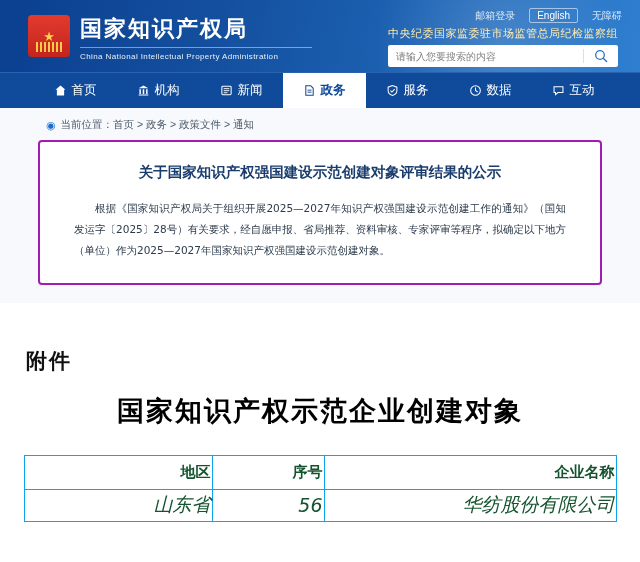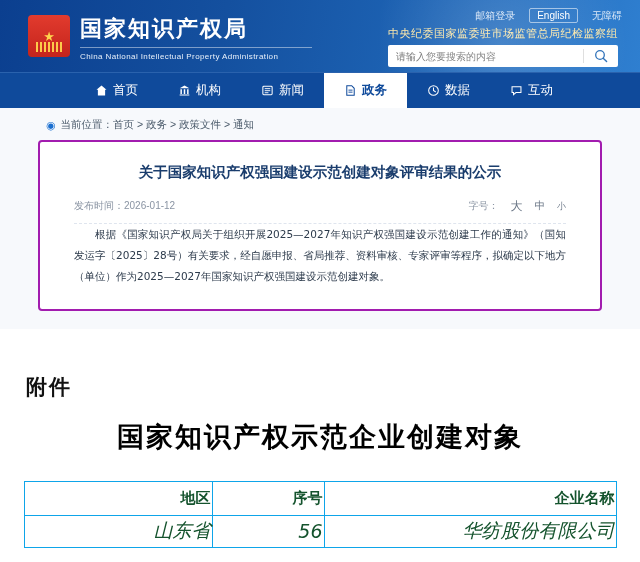--- a/index.html
+++ b/index.html
@@ -242,20 +242,27 @@
     <div class="item active">
       <svg width="13" height="13" viewBox="0 0 14 14">
           <path d="M3 1.8h5.3L11 4.6v7.6H3z" fill="none" stroke="#0f4a9b" stroke-width="1.1"></path>
           <line x1="4.8" y1="6.6" x2="9.2" y2="6.6" stroke="#0f4a9b" stroke-width="1"></line>
           <line x1="4.8" y1="8.8" x2="9.2" y2="8.8" stroke="#0f4a9b" stroke-width="1"></line>
         </svg>
       <span>政务</span>
     </div>
     <div class="item">
       <svg width="13" height="13" viewBox="0 0 14 14">
+          <path d="M7 1.6 2.3 3.4v4c0 2.6 2 4.3 4.7 5.1 2.7-.8 4.7-2.5 4.7-5.1v-4z" fill="none" stroke="#fff" stroke-width="1.1"></path>
+          <path d="M4.8 7.1 6.4 8.7 9.3 5.6" fill="none" stroke="#fff" stroke-width="1.1"></path>
+        </svg>
+      <span>服务</span>
+    </div>
+    <div class="item">
+      <svg width="13" height="13" viewBox="0 0 14 14">
           <circle cx="7" cy="7" r="5.2" fill="none" stroke="#fff" stroke-width="1.1"></circle>
           <path d="M7 3.8V7l2.4 1.6" fill="none" stroke="#fff" stroke-width="1.1"></path>
         </svg>
       <span>数据</span>
     </div>
     <div class="item">
       <svg width="13" height="13" viewBox="0 0 14 14">
           <path d="M2.2 3h9.6v6.2H6.4L3.8 11.4V9.2H2.2z" fill="none" stroke="#fff" stroke-width="1.1"></path>
         </svg>
       <span>互动</span>
@@ -263,31 +270,20 @@
   </div>
 
   <div class="content">
     <div class="crumb">
       <span class="pin">◉</span>
       <span>当前位置：首页 &gt; 政务 &gt; 政策文件 &gt; 通知</span>
     </div>
 
     <div class="article">
       <div class="art-title">关于国家知识产权强国建设示范创建对象评审结果的公示</div>
-      <div class="meta">
-        <div>
-          <span>发布时间：</span><span>2026-01-12</span>
-        </div>
-        <div class="sizes">
-          <span class="lbl">字号：</span>
-          <span class="s1">大</span>
-          <span class="s2">中</span>
-          <span class="s3">小</span>
-        </div>
-      </div>
       <div class="art-body">根据《国家知识产权局关于组织开展2025—2027年知识产权强国建设示范创建工作的通知》（国知发运字〔2025〕28号）有关要求，经自愿申报、省局推荐、资料审核、专家评审等程序，拟确定以下地方（单位）作为2025—2027年国家知识产权强国建设示范创建对象。</div>
     </div>
   </div>
 
   <div class="attach-wrap">
     <div class="attach-label">附件</div>
     <div class="attach-title">国家知识产权示范企业创建对象</div>
 
     <table class="att">
       <colgroup>

